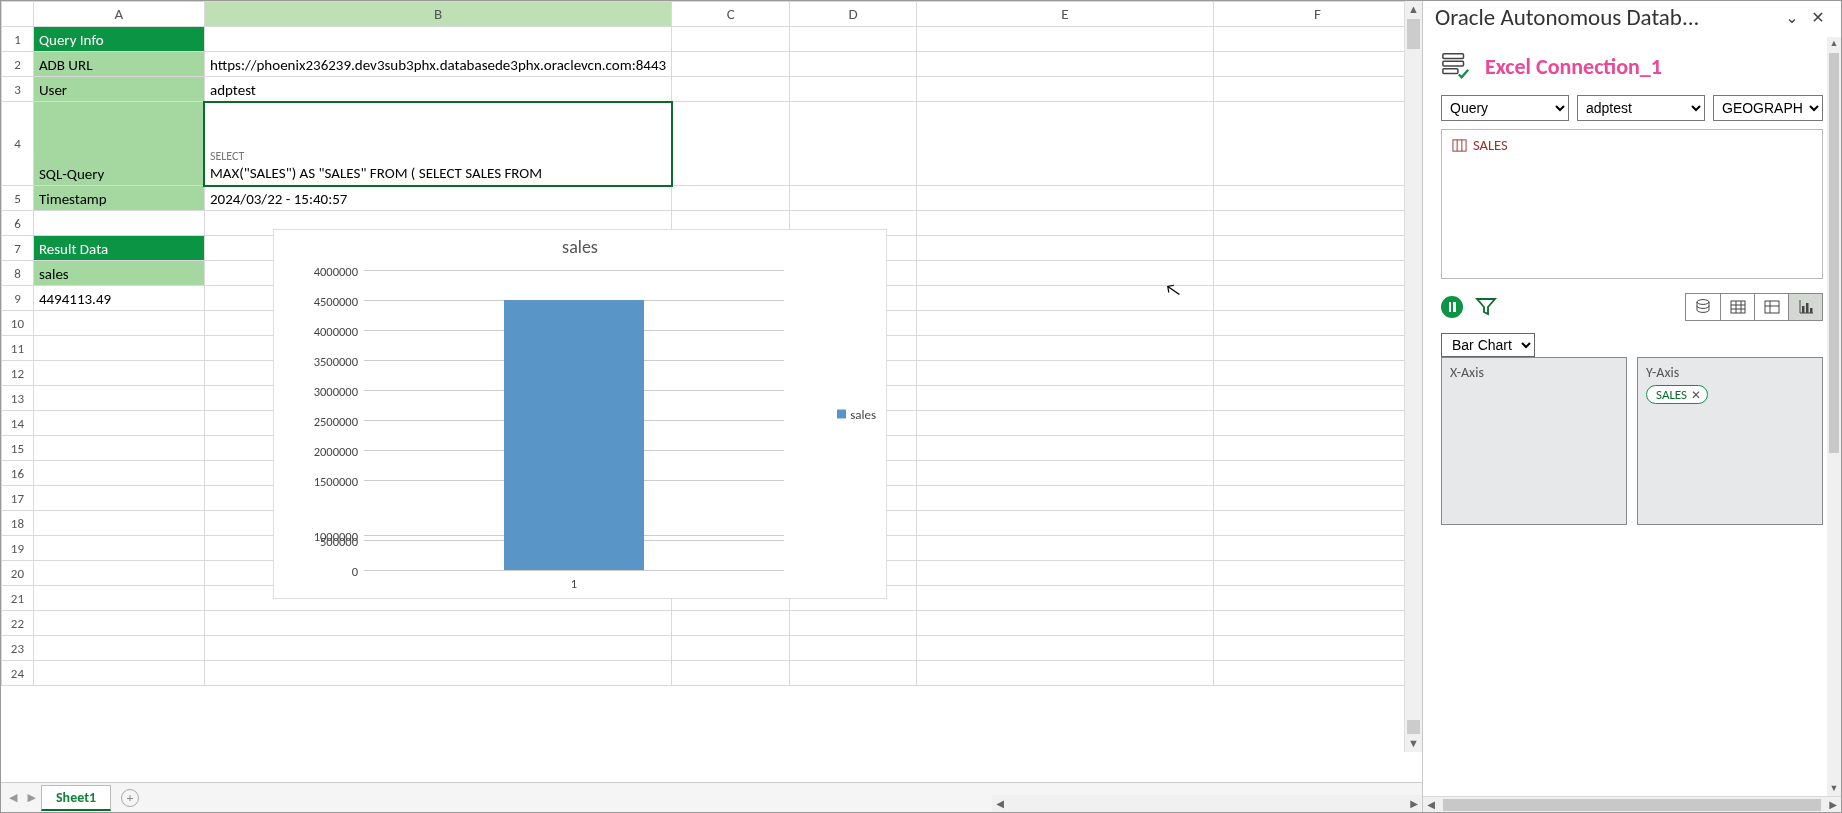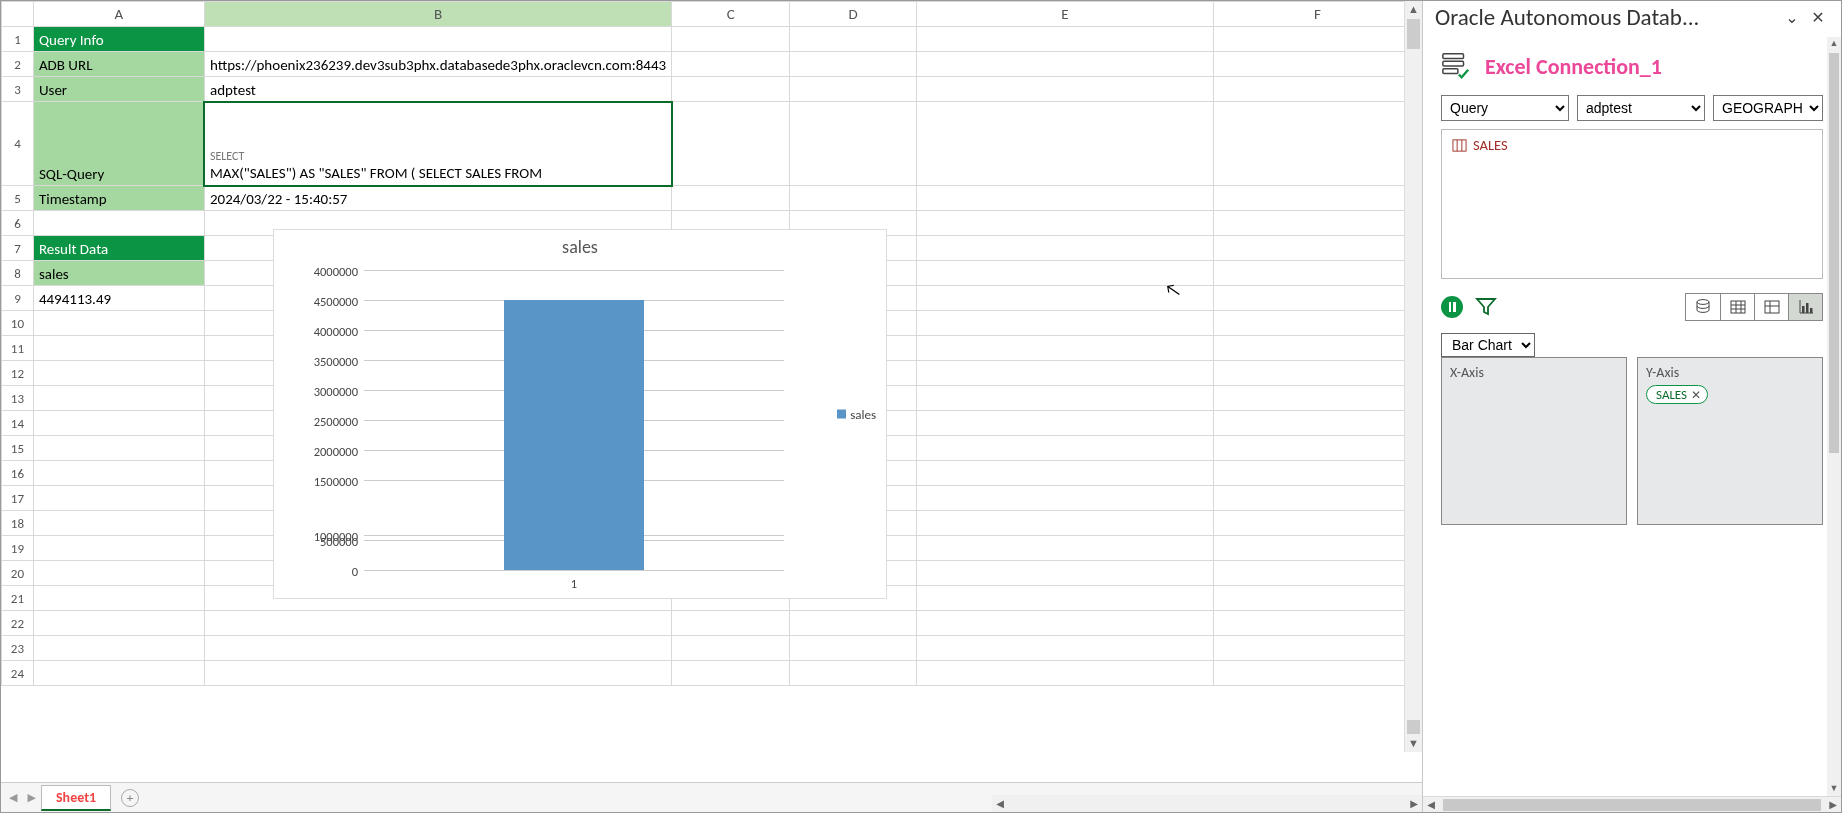--- a/index.html
+++ b/index.html
@@ -186,21 +186,21 @@
     .sheet-nav span {
       font-size:11px; color:#999; padding:2px 4px; cursor:pointer;
     }
     .sheet-tab {
       background: #fff;
       border: 1px solid #bbb;
       border-bottom: 2px solid #0b6b2b;
       padding: 3px 14px;
       font-size: 14px;
       font-weight: 600;
-      color: #ef4444;
+      color: #15803d;
     }
     .sheet-add {
       margin-left: 10px;
       width: 18px; height:18px;
       border: 1px solid #aaa;
       border-radius: 50%;
       text-align:center;
       line-height: 15px;
       color: #888;
       font-size: 13px;

